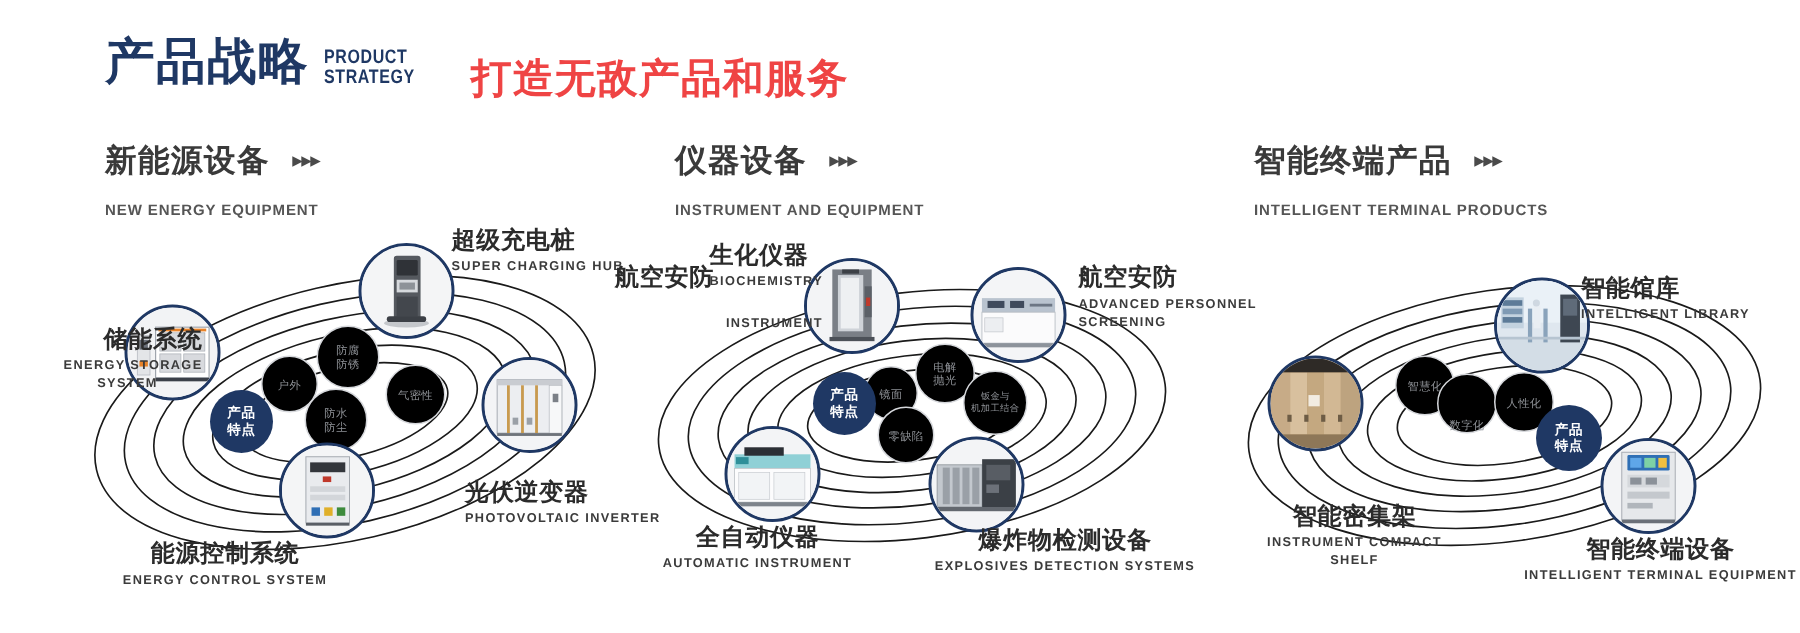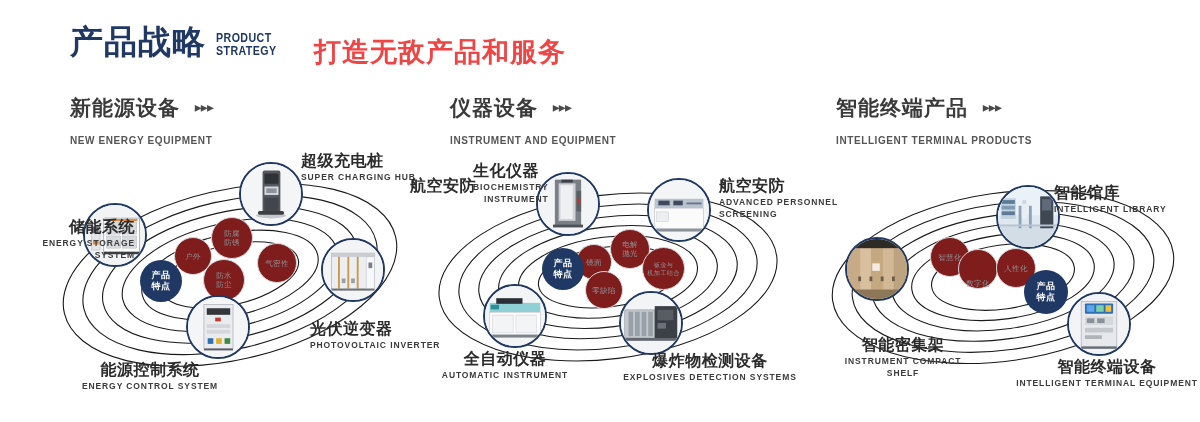--- a/index.html
+++ b/index.html
@@ -45,21 +45,21 @@
     position:absolute;border-radius:50%;
     border:2.5px solid #1f3864;
     background:#f4f5f7;overflow:hidden;
     box-sizing:border-box;
   }
   .node .ph{position:absolute;left:0;top:0;right:0;bottom:0;}
 
   
   .feat{
     position:absolute;border-radius:50%;
-    border:1px solid #d6d8dc;background:#7f1d1d;
+    border:1px solid #d6d8dc;background:#000000;
     display:flex;align-items:center;justify-content:center;text-align:center;
     color:#8e9196;font-size:7.5px;line-height:9px;letter-spacing:0.3px;
     box-sizing:border-box;
   }
   .feat.core{
     background:#1f3864;border:none;color:#fff;font-weight:bold;
     font-size:9px;line-height:11px;letter-spacing:0.5px;
   }
 
   
@@ -203,21 +203,21 @@
         <rect x="30" y="44" width="6" height="6" fill="#e0b02a"></rect>
         <rect x="39" y="44" width="6" height="6" fill="#3d8b3d"></rect>
         <rect x="17" y="55" width="31" height="2" fill="#5a5f66"></rect>
       </svg>
     </div>
   </div>
 
   <div class="lab right" style="left:0px;top:218px;width:100px;">
     <div class="cn">储能系统</div>
     <div class="en">ENERGY STORAGE</div>
-    <div class="en" style="margin-top:0;">SYSTEM</div>
+    <div class="en" style="margin-top:0;text-align:center;">SYSTEM</div>
   </div>
 
   <div class="lab left" style="left:301px;top:152px;">
     <div class="cn">超级充电桩</div>
     <div class="en">SUPER CHARGING HUB</div>
   </div>
 
   <div class="lab left" style="left:310px;top:320px;">
     <div class="cn">光伏逆变器</div>
     <div class="en">PHOTOVOLTAIC INVERTER</div>
@@ -321,21 +321,21 @@
     </div>
   </div>
 
   <div class="lab left" style="left:410px;top:177px;">
     <div class="cn">航空安防</div>
   </div>
 
   <div class="lab left" style="left:473px;top:162px;">
     <div class="cn">生化仪器</div>
     <div class="en" style="text-align:right;">BIOCHEMISTRY</div>
-    <div class="en" style="margin-top:0;text-align:right;">INSTRUMENT</div>
+    <div class="en" style="margin-top:16px;text-align:right;">INSTRUMENT</div>
   </div>
 
   <div class="lab left" style="left:719px;top:177px;">
     <div class="cn">航空安防</div>
     <div class="en">ADVANCED PERSONNEL</div>
     <div class="en" style="margin-top:0;">SCREENING</div>
   </div>
 
   <div class="lab center" style="left:425px;top:350px;width:160px;">
     <div class="cn">全自动仪器</div>

